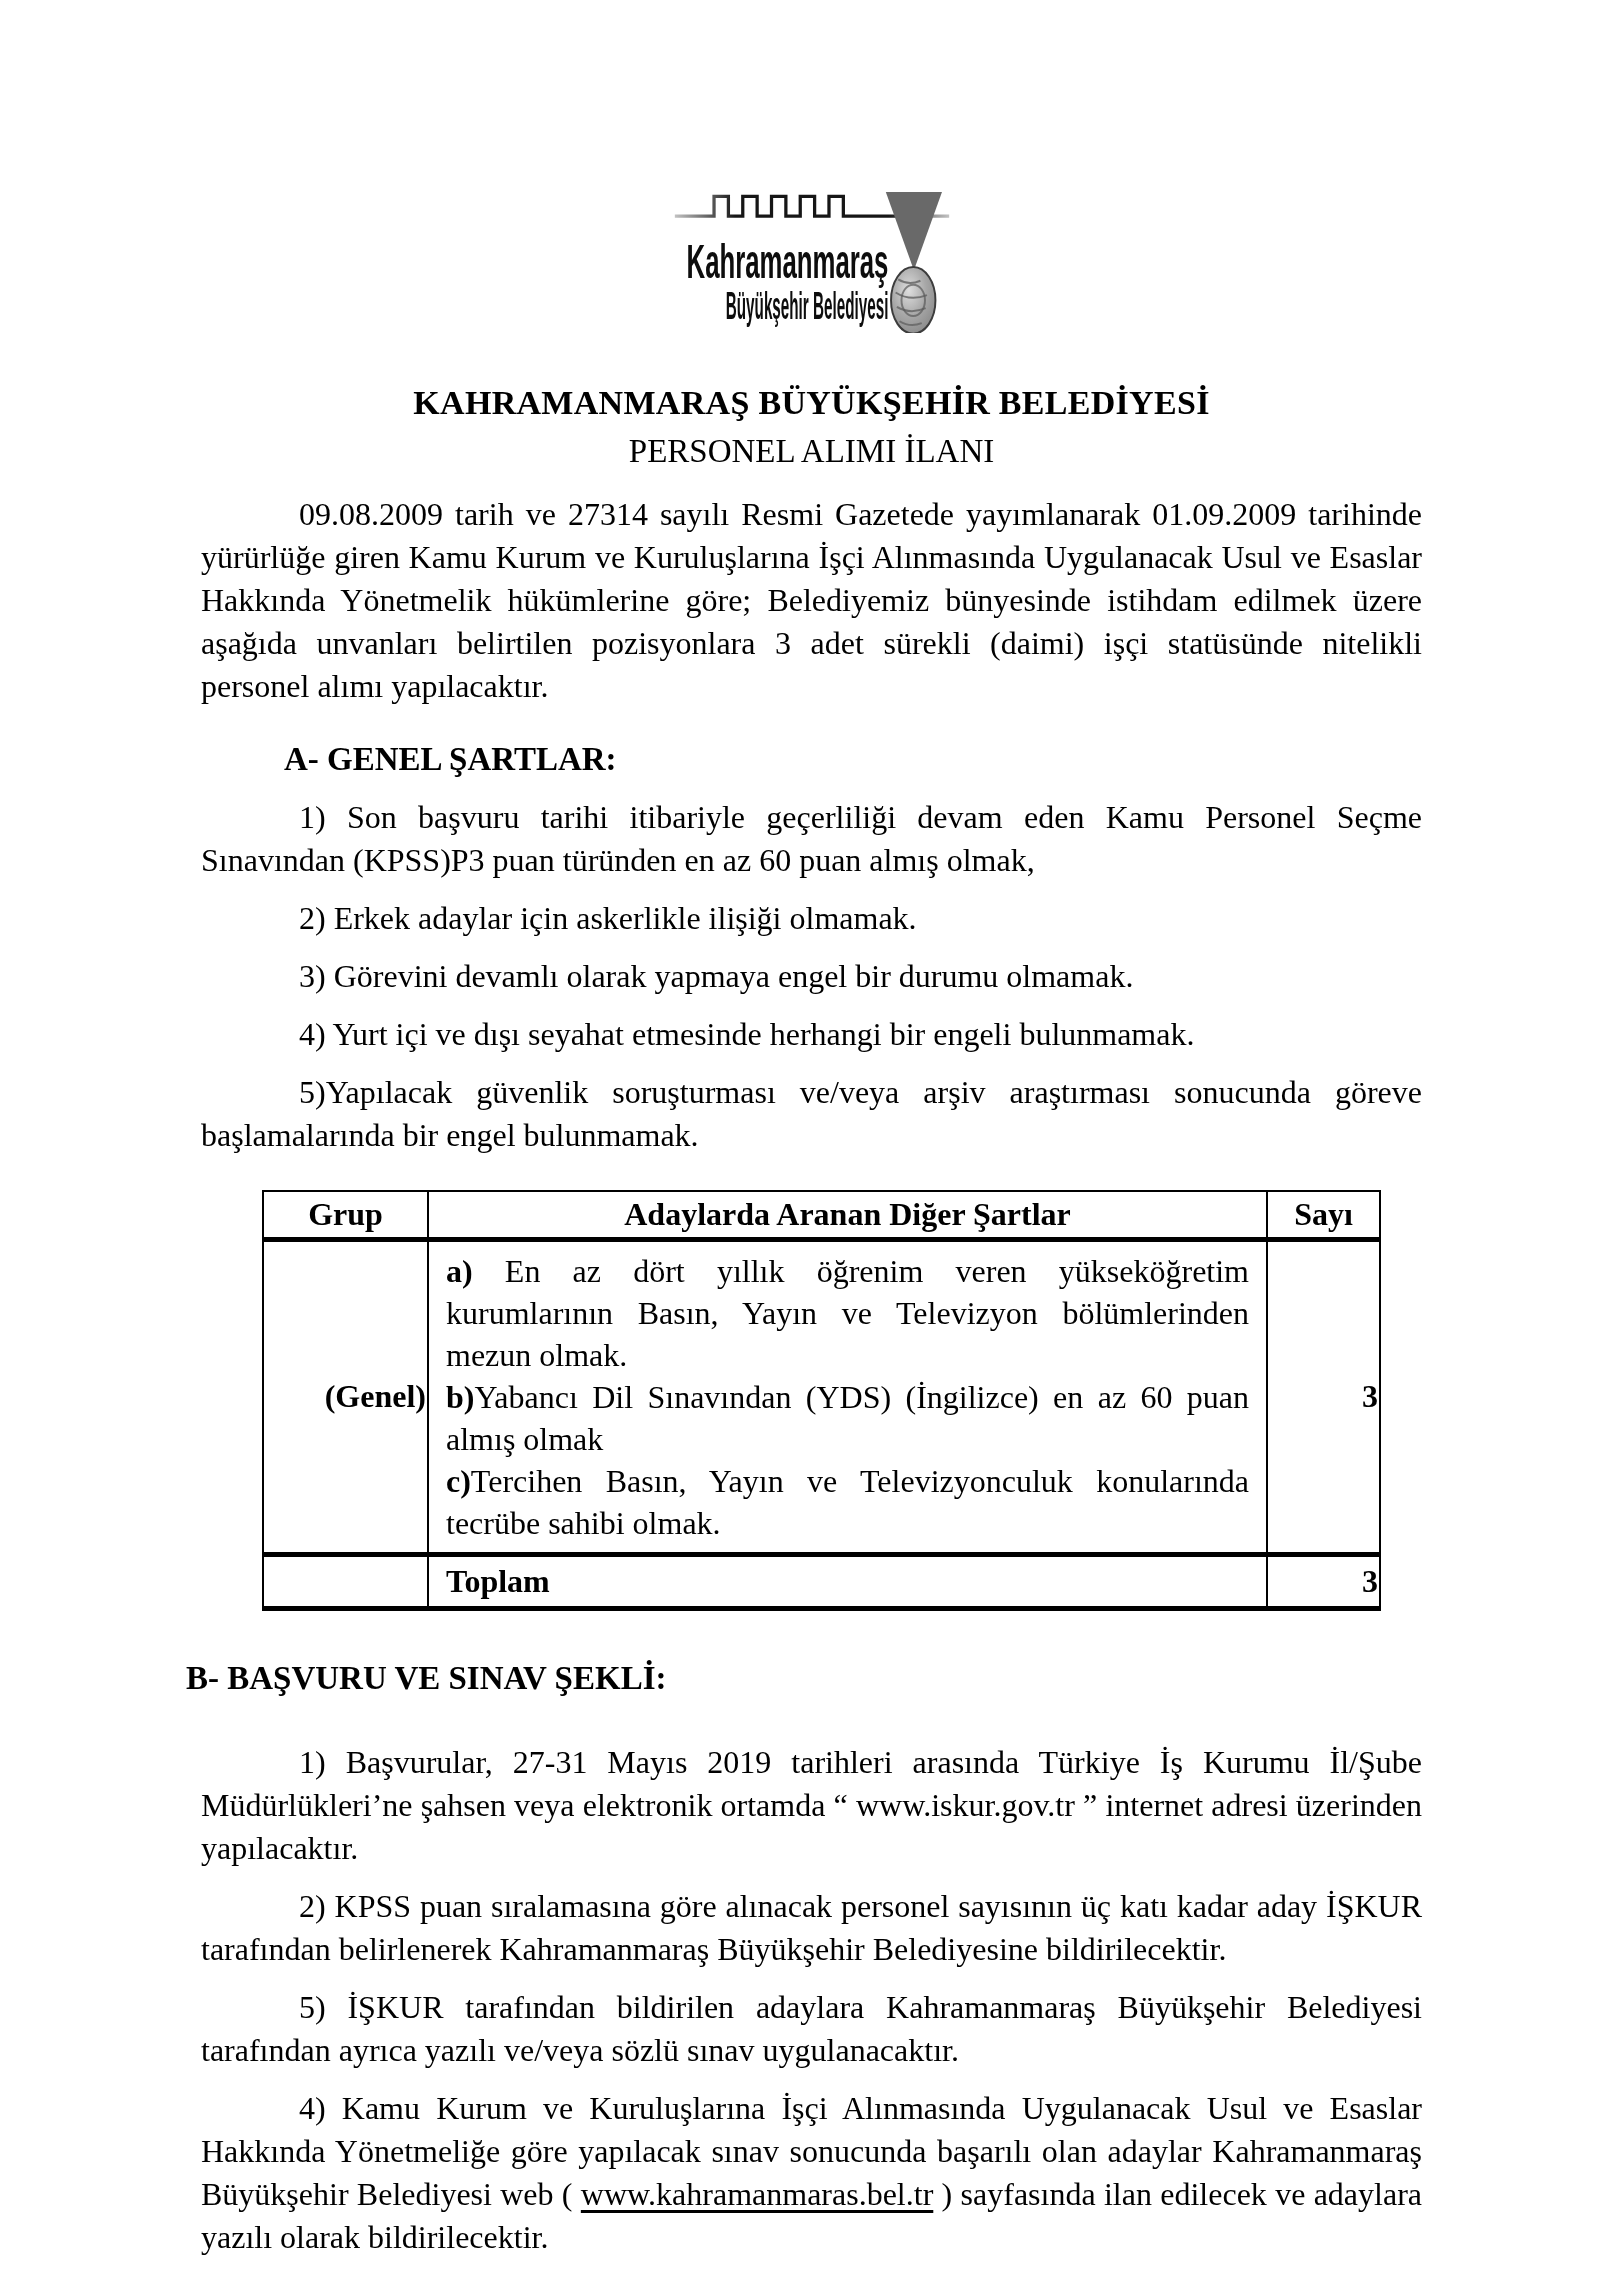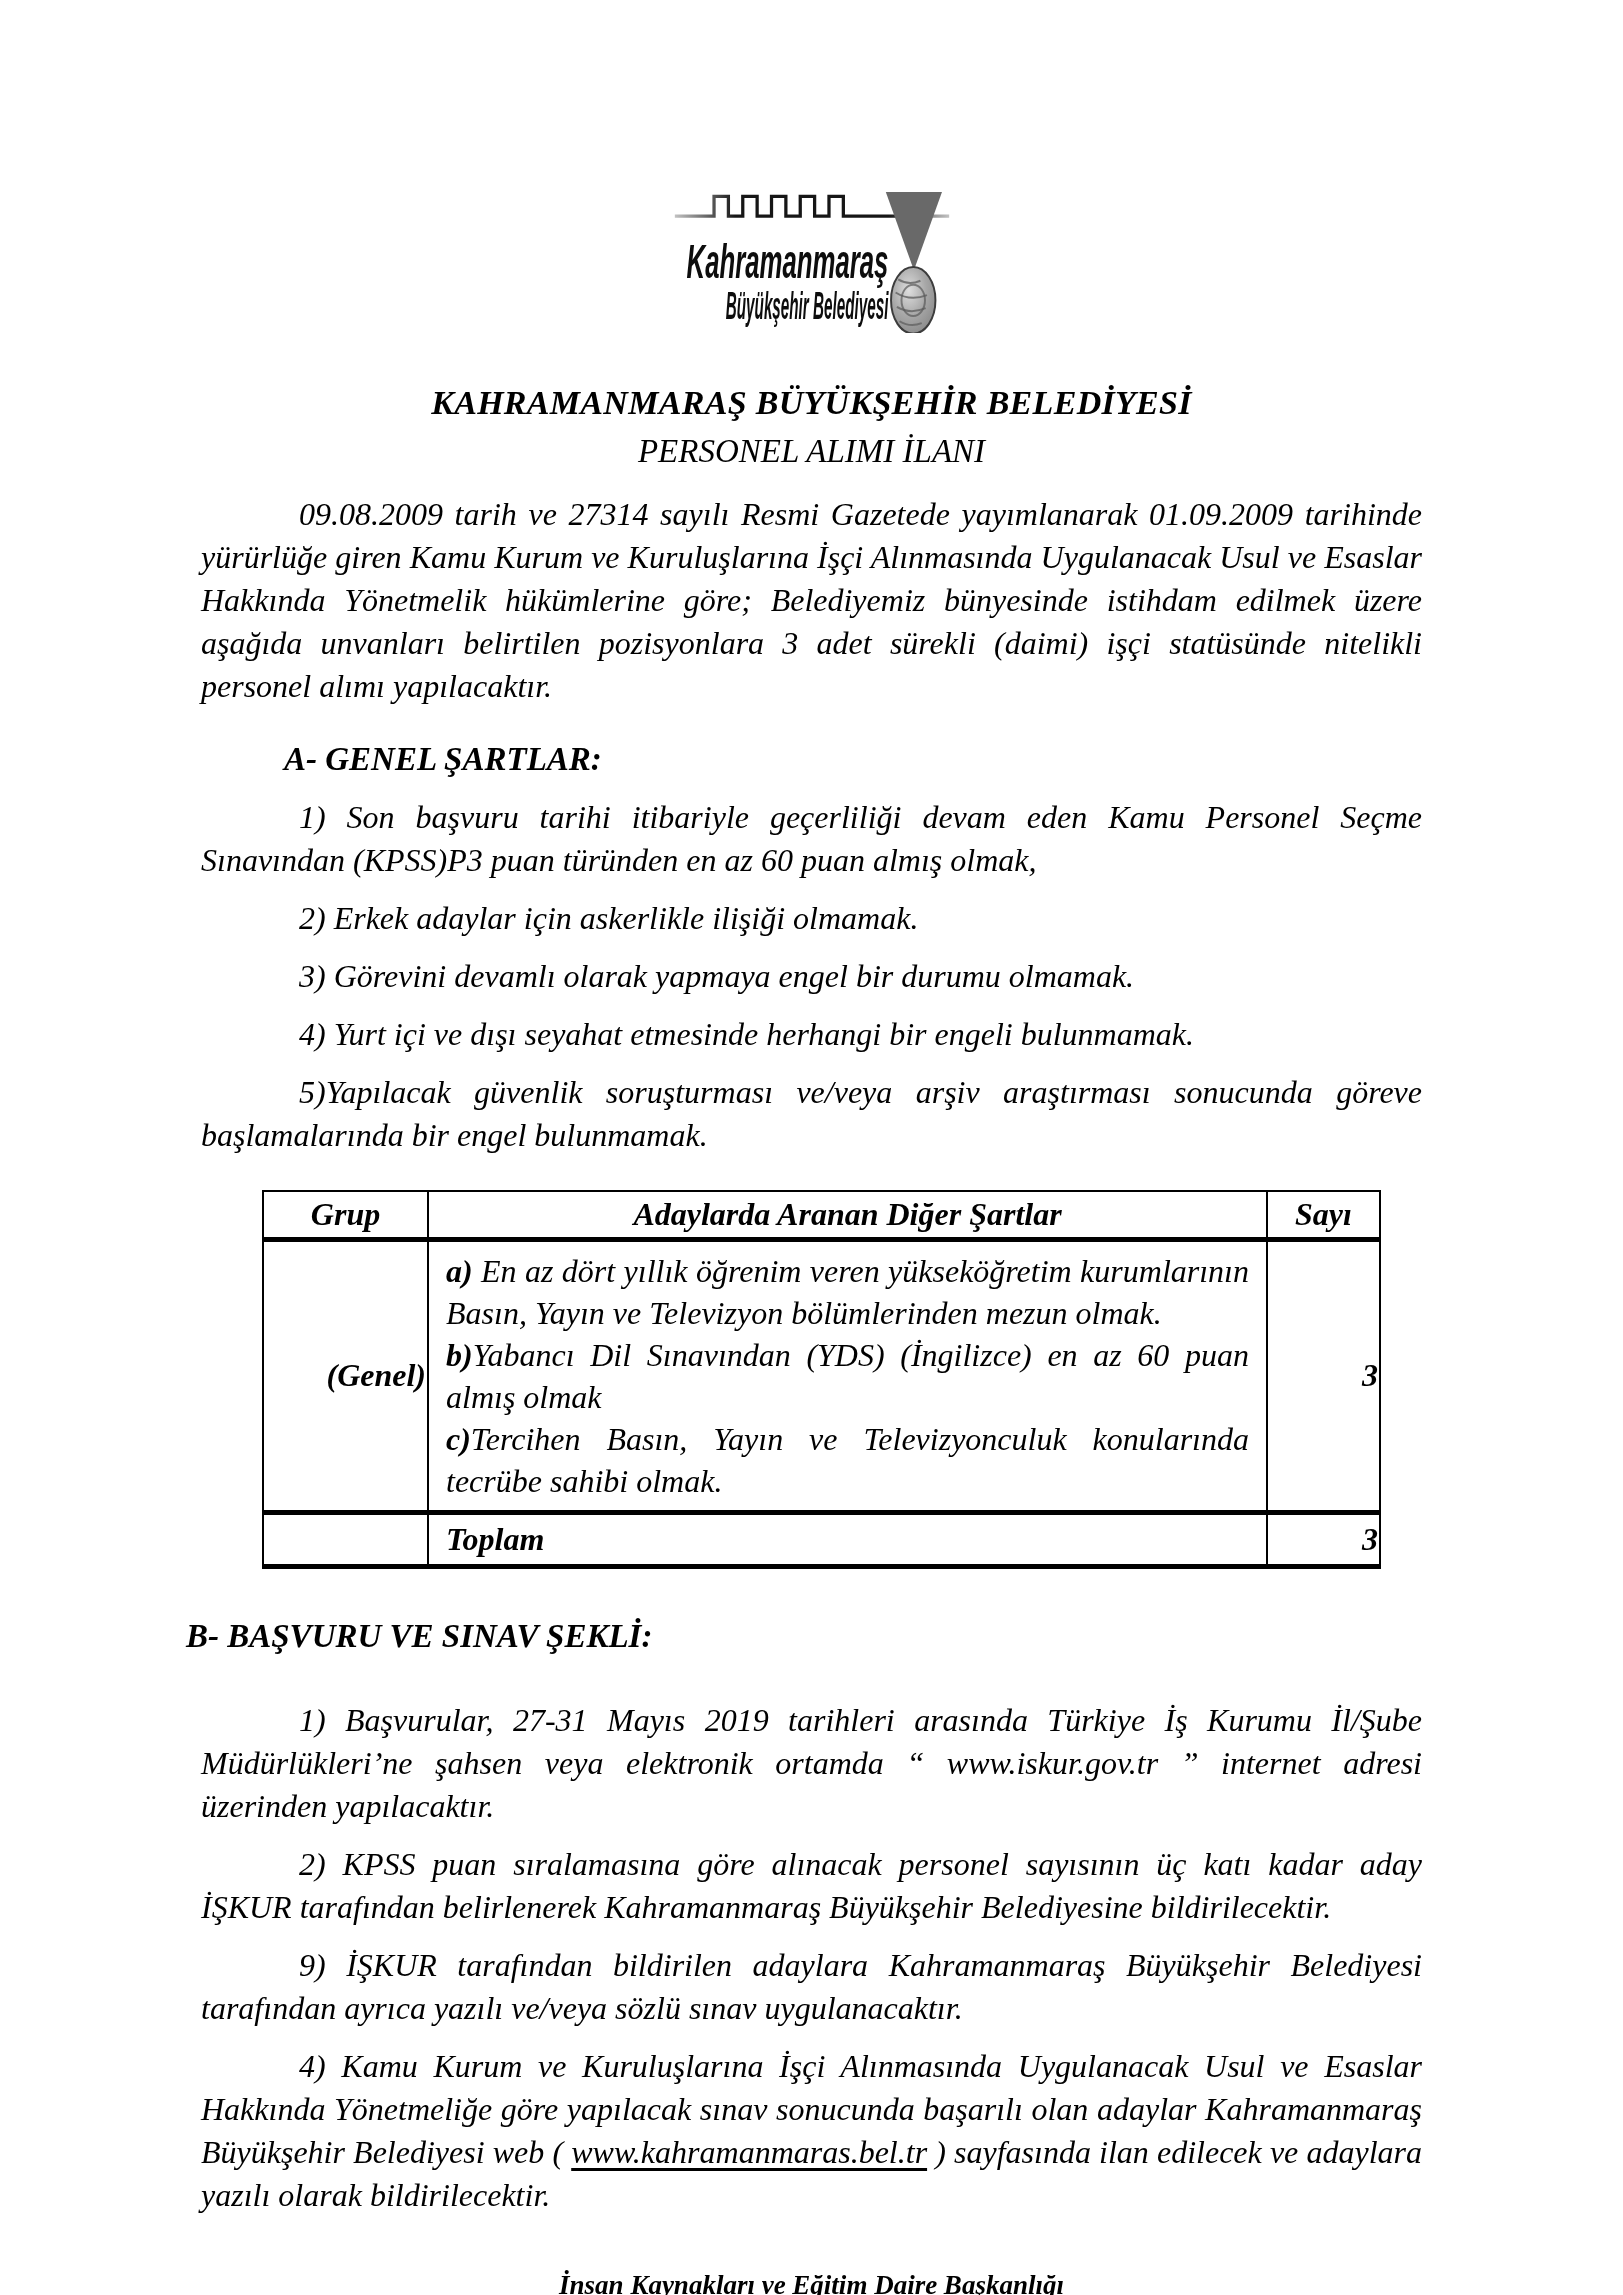--- a/index.html
+++ b/index.html
@@ -9,21 +9,20 @@
     height: 2295px;
     margin: 0 auto;
     background: #ffffff;
     color: #000000;
     font-family: "Liberation Serif", "DejaVu Serif", serif;
     font-size: 32px;
     line-height: 43px;
     box-sizing: border-box;
     padding: 188px 186px 0 186px;
     overflow: hidden;
-    font-style: italic;
   }
   
   .logo-wrap { width: 288px; height: 145px; margin: 0 auto; }
   .logo-wrap svg { display: block; }
   
   .title {
     margin: 46px 0 0 0;
     text-align: center;
     font-size: 34px;
     font-weight: bold;
@@ -178,20 +177,20 @@
         <td class="total-label">Toplam</td>
         <td class="sayi-cell">3</td>
       </tr>
     </tbody>
   </table>
 
   <h2 class="section-heading sec-b">B- BAŞVURU VE SINAV ŞEKLİ:</h2>
   <div class="paras-b">
       <p class="body-p"><span>1) Başvurular, 27-31 Mayıs 2019 tarihleri arasında Türkiye İş Kurumu İl/Şube Müdürlükleri’ne şahsen veya elektronik ortamda “ </span><span class="link-plain">www.iskur.gov.tr</span><span> ” internet adresi üzerinden yapılacaktır.</span></p>
       <p class="body-p"><span>2) KPSS puan sıralamasına göre alınacak personel sayısının üç katı kadar aday İŞKUR tarafından belirlenerek Kahramanmaraş Büyükşehir Belediyesine bildirilecektir.</span></p>
-      <p class="body-p"><span>9) İŞKUR tarafından bildirilen adaylara Kahramanmaraş Büyükşehir Belediyesi tarafından ayrıca yazılı ve/veya sözlü sınav uygulanacaktır.</span></p>
+      <p class="body-p"><span>5) İŞKUR tarafından bildirilen adaylara Kahramanmaraş Büyükşehir Belediyesi tarafından ayrıca yazılı ve/veya sözlü sınav uygulanacaktır.</span></p>
       <p class="body-p"><span>4) Kamu Kurum ve Kuruluşlarına İşçi Alınmasında Uygulanacak Usul ve Esaslar Hakkında Yönetmeliğe göre yapılacak sınav sonucunda başarılı olan adaylar Kahramanmaraş Büyükşehir Belediyesi web ( </span><span class="link-underline">www.kahramanmaras.bel.tr</span><span> ) sayfasında ilan edilecek ve adaylara yazılı olarak bildirilecektir.</span></p>
     </div>
 
   <div class="footer-sign">İnsan Kaynakları ve Eğitim Daire Başkanlığı</div>
 
 </div>
 
 
 </body></html>

